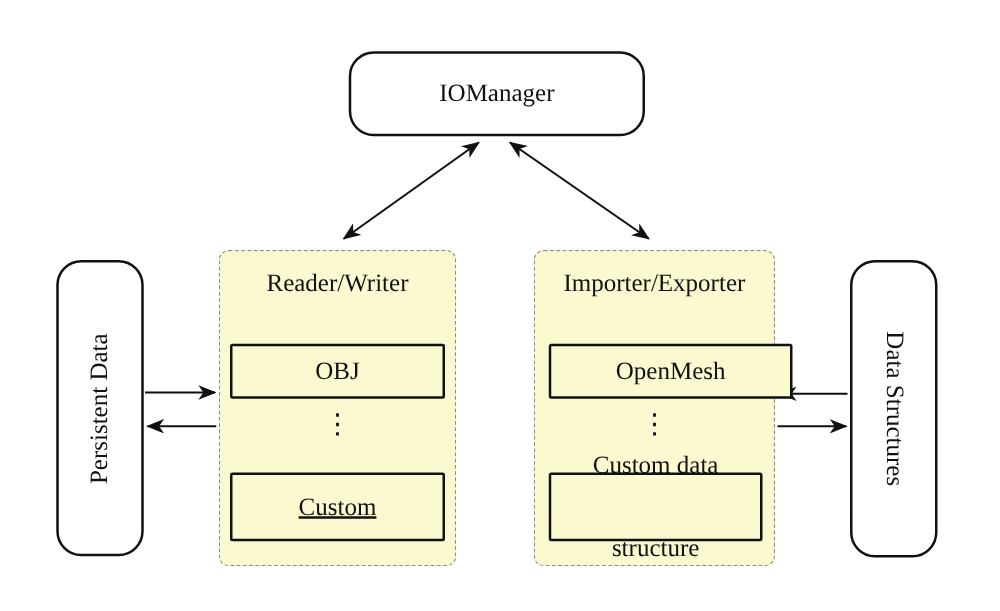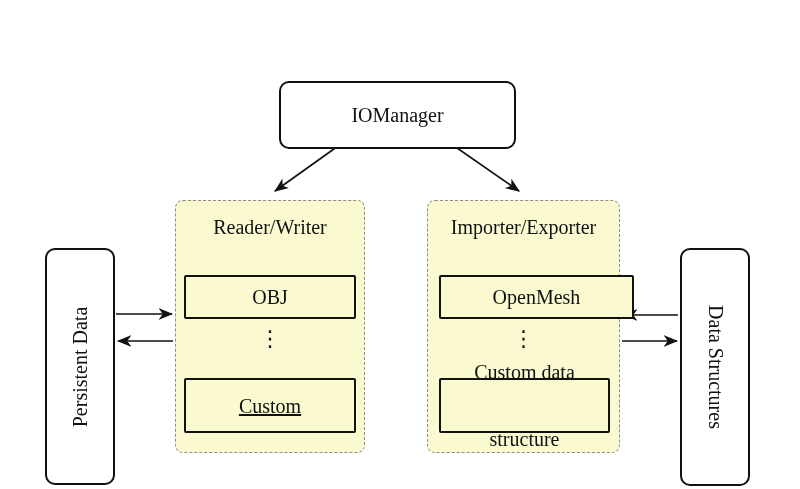--- a/index.html
+++ b/index.html
@@ -24,25 +24,24 @@
   }
   .arrow-layer{
     position:absolute;left:0;top:0;width:800px;height:489px;
     pointer-events:none;
   }
   .node{
     position:absolute;
     box-sizing:border-box;
     background:var(--node-fill);
     border:2.5px solid var(--node-border);
-    border-radius:10px;
+    border-radius:20px;
     display:flex;align-items:center;justify-content:center;
     text-align:center;
     font-size:20px;
-    margin-top:40px;
   }
   .panel{
     position:absolute;
     box-sizing:border-box;
     background:var(--panel-fill);
     border:1.6px dashed var(--panel-border);
     border-radius:8px;
   }
   .panel-title{
     position:absolute;left:0;right:0;top:15px;

